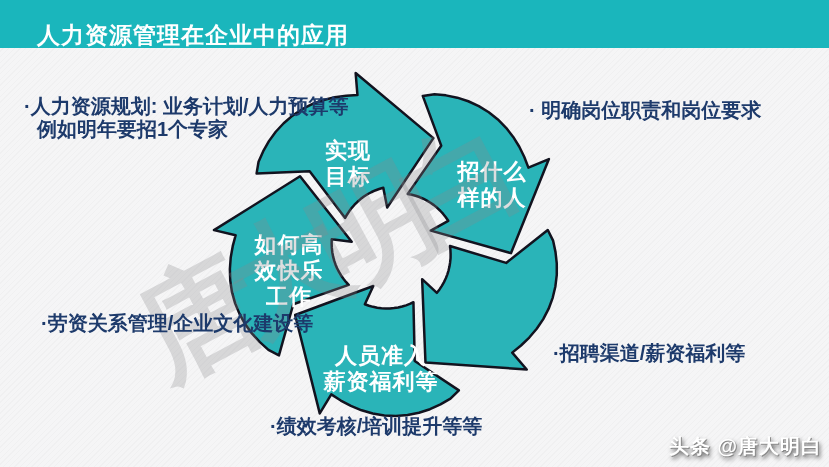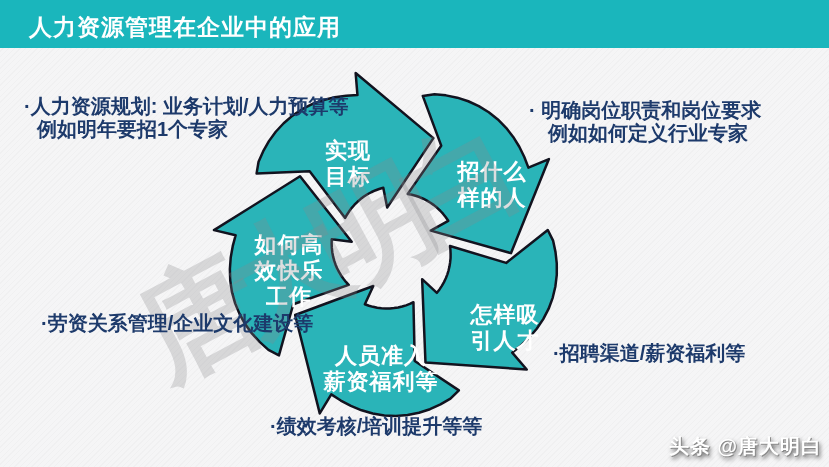--- a/index.html
+++ b/index.html
@@ -8,21 +8,21 @@
     background:#f5f5f6;
     background-image:repeating-linear-gradient(135deg, rgba(0,0,0,0.02) 0px, rgba(0,0,0,0.02) 1px, transparent 1px, transparent 4px);
     font-family:"Liberation Sans","DejaVu Sans",sans-serif;
     -webkit-font-smoothing:antialiased;
   }
   .banner{
     position:absolute;left:0;top:0;width:829px;height:48px;
     background:#1ab6bc;z-index:1;
   }
   .banner h1{
-    margin:4px;padding:10px 0 0 25px;
+    margin:12px;padding:10px 0 0 25px;
     font-size:23px;line-height:1.2;font-weight:bold;color:#ffffff;
     letter-spacing:1px;
   }
   .diagram{position:absolute;left:0;top:12px;width:829px;height:389px;z-index:2;}
   .cycle-svg{position:absolute;left:193px;top:37px;width:400px;height:400px;}
   .seg-label{
     position:absolute;transform:translate(-50%,-50%);
     color:#ffffff;font-weight:bold;font-size:22px;line-height:1.18;
     text-align:center;white-space:pre-line;z-index:4;letter-spacing:1px;
   }
@@ -57,37 +57,34 @@
       <path d="M-16.3,-155.1L-5.6,-160.2L5.7,-162.4L17.2,-163.5L28.8,-163.3L40.3,-161.7L51.6,-158.8L62.4,-154.6L72.7,-149.0L82.2,-142.3L90.9,-134.7L98.7,-126.3L105.7,-117.4L122.8,-131.6L114.0,-30.5L30.7,-28.6L44.6,-43.1L41.2,-45.8L37.7,-48.2L34.0,-50.4L30.2,-52.3L26.3,-53.9L22.3,-55.2L18.3,-56.2L14.2,-56.9L10.1,-57.4L6.0,-57.5L2.0,-57.4L-2.0,-57.0L15.9,-112.9Z" transform="rotate(17)" fill="#2ab4b8" stroke="#12131f" stroke-width="2.5" stroke-linejoin="round"></path>
       <path d="M-16.3,-155.1L-5.6,-160.2L5.7,-162.4L17.2,-163.5L28.8,-163.3L40.3,-161.7L51.6,-158.8L62.4,-154.6L72.7,-149.0L82.2,-142.3L90.9,-134.7L98.7,-126.3L105.7,-117.4L122.8,-131.6L114.0,-30.5L30.7,-28.6L44.6,-43.1L41.2,-45.8L37.7,-48.2L34.0,-50.4L30.2,-52.3L26.3,-53.9L22.3,-55.2L18.3,-56.2L14.2,-56.9L10.1,-57.4L6.0,-57.5L2.0,-57.4L-2.0,-57.0L15.9,-112.9Z" transform="rotate(89)" fill="#2ab4b8" stroke="#12131f" stroke-width="2.5" stroke-linejoin="round"></path>
       <path d="M-16.3,-155.1L-5.6,-160.2L5.7,-162.4L17.2,-163.5L28.8,-163.3L40.3,-161.7L51.6,-158.8L62.4,-154.6L72.7,-149.0L82.2,-142.3L90.9,-134.7L98.7,-126.3L105.7,-117.4L122.8,-131.6L114.0,-30.5L30.7,-28.6L44.6,-43.1L41.2,-45.8L37.7,-48.2L34.0,-50.4L30.2,-52.3L26.3,-53.9L22.3,-55.2L18.3,-56.2L14.2,-56.9L10.1,-57.4L6.0,-57.5L2.0,-57.4L-2.0,-57.0L15.9,-112.9Z" transform="rotate(161)" fill="#2ab4b8" stroke="#12131f" stroke-width="2.5" stroke-linejoin="round"></path>
       <path d="M-16.3,-155.1L-5.6,-160.2L5.7,-162.4L17.2,-163.5L28.8,-163.3L40.3,-161.7L51.6,-158.8L62.4,-154.6L72.7,-149.0L82.2,-142.3L90.9,-134.7L98.7,-126.3L105.7,-117.4L122.8,-131.6L114.0,-30.5L30.7,-28.6L44.6,-43.1L41.2,-45.8L37.7,-48.2L34.0,-50.4L30.2,-52.3L26.3,-53.9L22.3,-55.2L18.3,-56.2L14.2,-56.9L10.1,-57.4L6.0,-57.5L2.0,-57.4L-2.0,-57.0L15.9,-112.9Z" transform="rotate(233)" fill="#2ab4b8" stroke="#12131f" stroke-width="2.5" stroke-linejoin="round"></path>
     </svg>
 
   <div class="seg-label" style="left:348px;top:152px;">实现
 目标</div>
   <div class="seg-label" style="left:492px;top:173px;text-align:right;">招什么
 样的人</div>
-  <div class="seg-label" style="left:505px;top:316px;">怎样吸
-引人才</div>
   <div class="seg-label" style="left:381px;top:357px;">人员准入
 薪资福利等</div>
   <div class="seg-label" style="left:289px;top:259px;">如何高
 效快乐
 工作</div>
 </div>
 
 <div class="ann" style="left:24px;top:79px;margin-top:16px;">
   <span class="l1">·人力资源规划: 业务计划/人力预算等</span>
   <span class="l2 ind13">例如明年要招1个专家</span>
 </div>
 
 <div class="ann" style="left:529px;top:99px;">
   <span class="l1">· 明确岗位职责和岗位要求</span>
-  <span class="l2 ind19">例如如何定义行业专家</span>
 </div>
 
 <div class="ann" style="left:2px;top:312px;margin-left:39px;">
   <span class="l1">·劳资关系管理/企业文化建设等</span>
 </div>
 
 <div class="ann" style="left:553px;top:342px;">
   <span class="l1">·招聘渠道/薪资福利等</span>
 </div>
 

